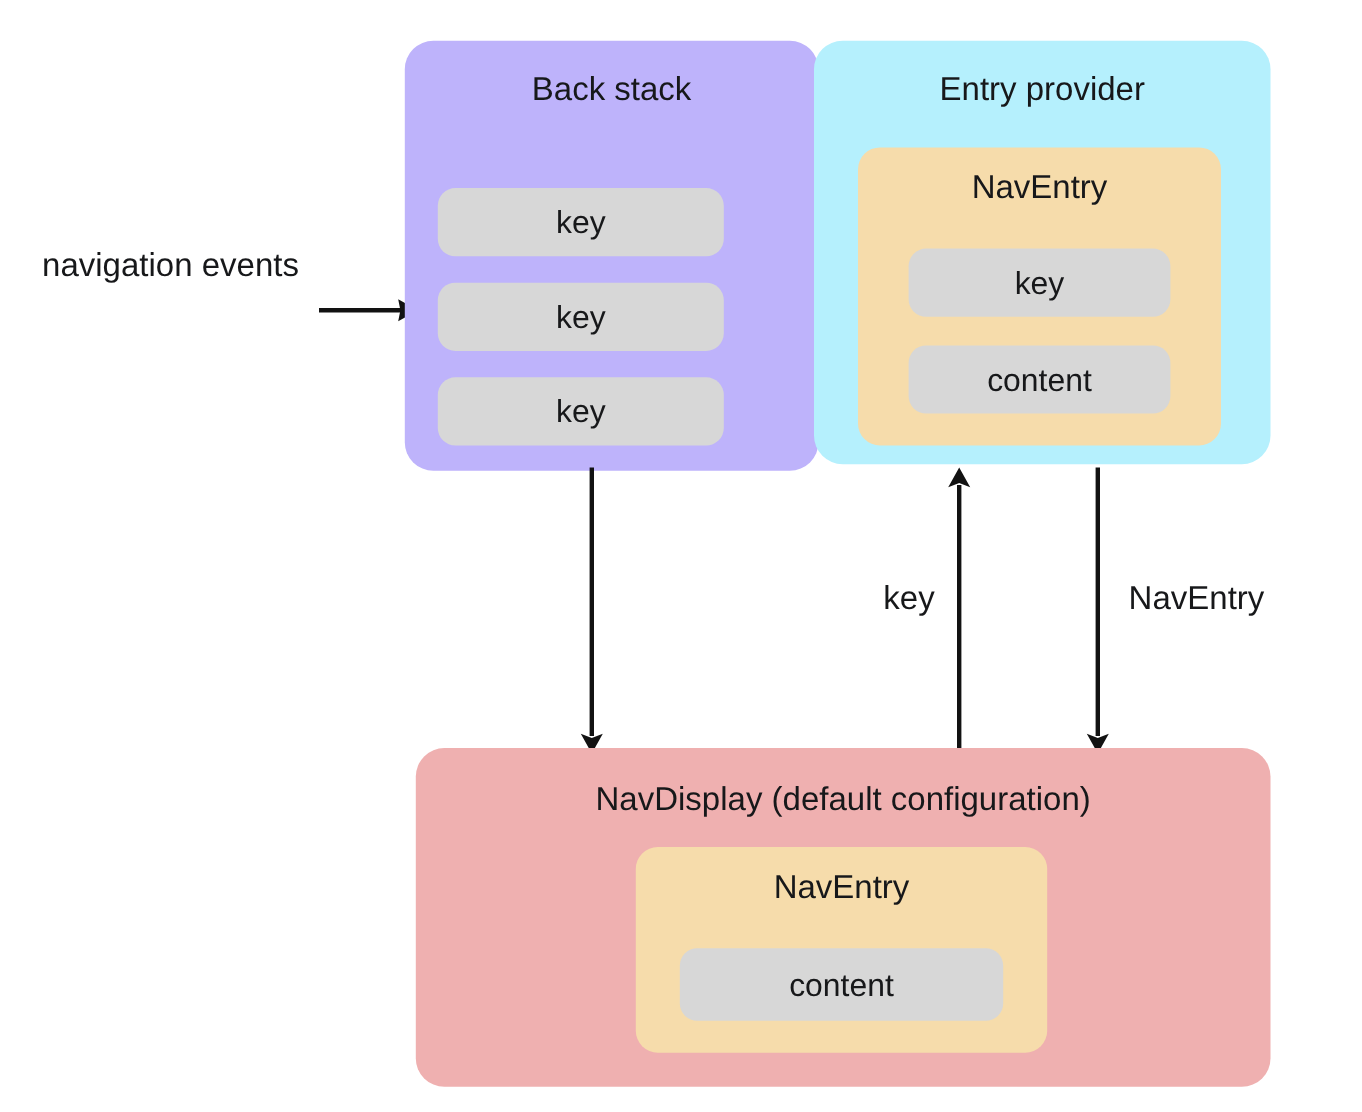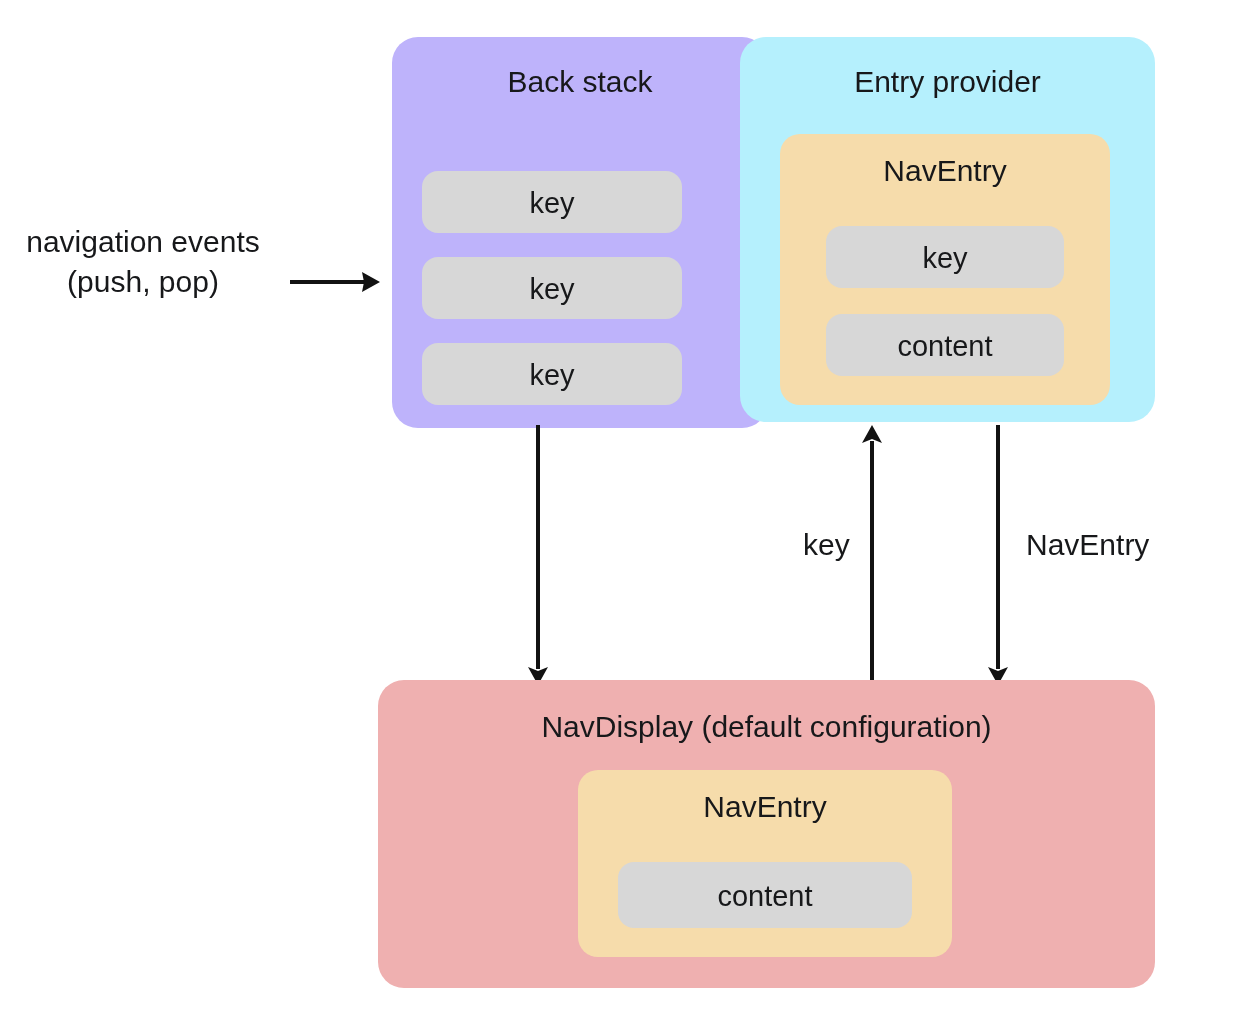--- a/index.html
+++ b/index.html
@@ -45,21 +45,21 @@
     right: 0;
     text-align: center;
     color: #17181a;
     font-size: 29px;
     line-height: 1;
     white-space: nowrap;
   }
 
   
   #backstack-box {
-    left: 392px; top: 37px;
+    left: 368px; top: 37px;
     width: 376px; height: 391px;
   }
   #backstack-title { top: 30px; }
 
   .backstack-key {
     position: absolute;
     left: 30px;
     width: 260px;
     height: 62px;
     background: #d7d7d7;
@@ -137,37 +137,36 @@
     color: #17181a;
     font-size: 30px;
     line-height: 1;
     white-space: nowrap;
   }
   #label-key-edge { left: 803px; top: 530px; }
   #label-naventry-edge { left: 1026px; top: 530px; }
 
   #label-nav-events {
     position: absolute;
-    left: 8px; top: 222px;
+    left: 20px; top: 222px;
     width: 270px;
     text-align: center;
     color: #17181a;
     font-size: 30px;
     line-height: 1.34;
   }
   #label-nav-events .line { display: block; white-space: nowrap; }
 </style>
 </head>
 <body>
 
 <div id="canvas">
 
   <div id="label-nav-events">
     <span class="line">navigation events</span>
-    <span class="line">(push, pop)</span>
   </div>
 
   <svg id="arrow-nav-events" class="arrow-svg" viewBox="0 0 90 34">
     <line class="arrow-line" x1="0" y1="17" x2="76" y2="17"></line>
     <polygon class="arrow-head" points="90,17 72,7 74,17 72,27"></polygon>
   </svg>
 
   <div id="backstack-box" class="box rounded-lg" style="background:#beb3fb">
     <div id="backstack-title" class="box-title">Back stack</div>
 

